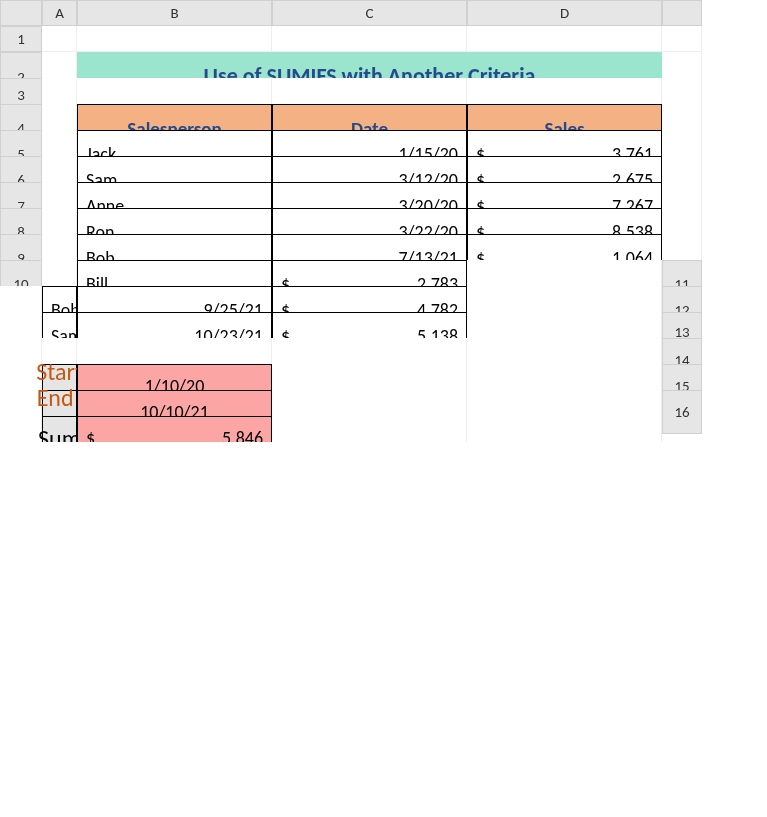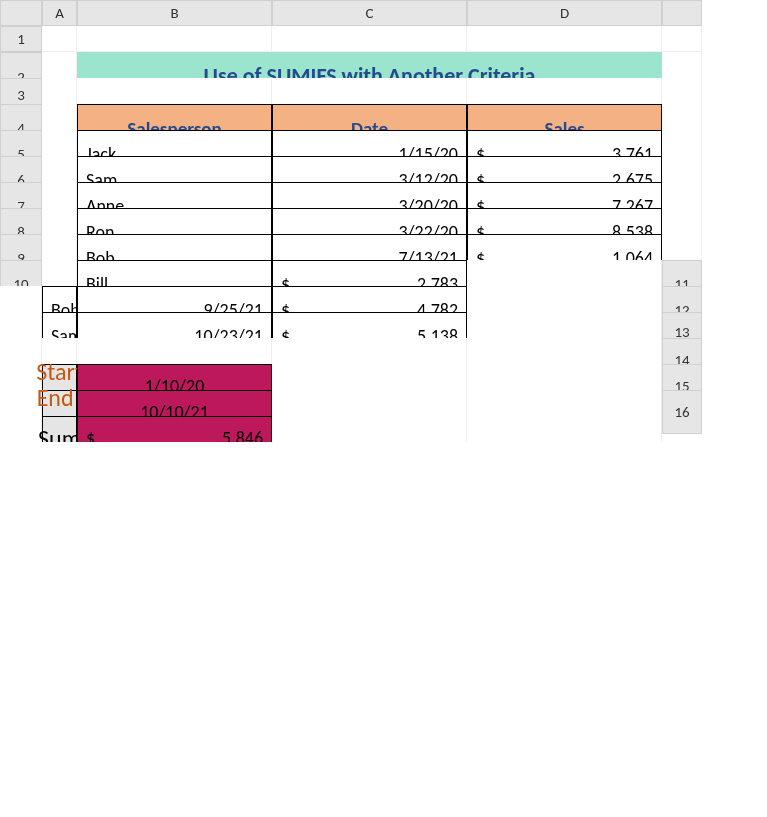--- a/index.html
+++ b/index.html
@@ -81,21 +81,21 @@
     display: flex;
     align-items: center;
     justify-content: center;
     font-weight: normal;
     font-size: 24px;
   }
   .crit-label.orange { color: #c65911; }
   .crit-label.black { color: #000; }
   .crit-val {
     border: 1px solid #000;
-    background: #be185d;
+    background: #fca5a5;
     display: flex;
     align-items: center;
     justify-content: center;
     font-size: 18px;
   }
   .crit-val.currency { justify-content: space-between; padding: 0 8px; }
   .watermark {
     position: absolute;
     top: 758px;
     left: 330px;

